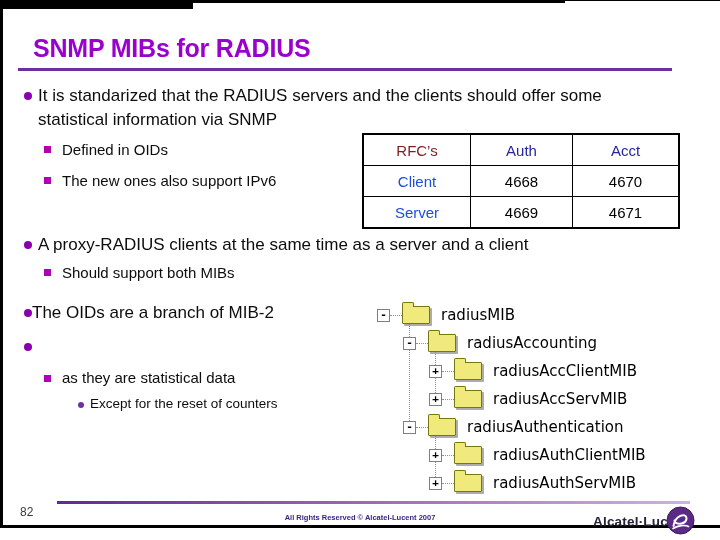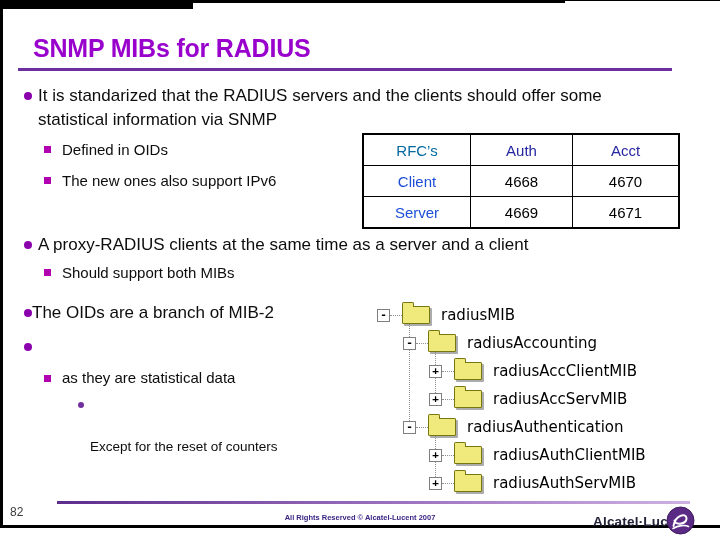--- a/index.html
+++ b/index.html
@@ -13,47 +13,47 @@
   
   #title{left:33px;top:34px;font-size:25px;font-weight:bold;color:#9902cc;letter-spacing:-0.2px;}
   #title-rule{left:18px;top:68px;width:654px;height:3px;background:#6b2fa0;}
 
   
   .b-dot{width:8px;height:8px;border-radius:50%;background:#8a00ad;}
   .b-sq{width:7px;height:7px;background:#b000b0;}
   .b-dot-sm{width:6px;height:6px;border-radius:50%;background:#7030a0;}
   .t1{font-size:17px;line-height:24px;color:#0d0d0d;}
   .t2{font-size:15px;color:#0d0d0d;}
-  .t3{font-size:13.5px;color:#0d0d0d;margin-top:43px;}
+  .t3{font-size:13.5px;color:#0d0d0d;}
 
   
   #rfc-table{left:362px;top:133px;border-collapse:collapse;table-layout:fixed;}
   #rfc-table td{border:1px solid #000;text-align:center;height:30px;font-size:15px;padding:0;}
   #rfc-table{border:2px solid #000;}
-  .cell-head{color:#0369a1;}
+  .cell-head{color:#7f1d1d;}
   .cell-blue{color:#2626a0;}
   .cell-rowlabel{color:#1d4ed8;}
   .cell-num{color:#000;font-size:16px;}
 
   
   .tree-row{position:absolute;display:flex;align-items:center;height:18px;}
   .toggle{width:13px;height:13px;box-sizing:border-box;background:#fff;border:1px solid #7f7f7f;
           font:bold 11px/10px "DejaVu Sans Mono",monospace;text-align:center;color:#000;flex:none;z-index:3;}
   .stub{width:12px;border-top:1px dotted #8f8f8f;flex:none;}
   .folder{position:relative;width:26px;height:16px;flex:none;background:#f0ea7c;
           border:1px solid #77770f;border-radius:1px;box-shadow:2px 2px 0 rgba(70,70,70,.45);}
   .folder::before{content:"";position:absolute;top:-5px;left:-1px;width:10px;height:4px;
           background:#f0ea7c;border:1px solid #77770f;border-bottom:none;border-radius:2px 2px 0 0;}
   .tree-label{margin-left:11px;font-family:"DejaVu Sans",sans-serif;font-size:15px;color:#000;white-space:nowrap;}
   .vline{position:absolute;width:0;border-left:1px dotted #8f8f8f;z-index:1;}
 
   
   #footer-rule{left:57px;top:501px;width:633px;height:3px;
                background:linear-gradient(to right,#5e2c8c,#a379c4 60%,#cdb2e2);}
-  #page-num{left:10px;top:505px;font-size:12px;color:#3a3a3a;}
+  #page-num{left:20px;top:505px;font-size:12px;color:#3a3a3a;}
   #copyright{left:0;right:0;top:513px;text-align:center;font-size:7.5px;font-weight:bold;color:#3b2483;}
   #brand{left:593px;top:514px;font-size:13.5px;font-weight:bold;color:#232339;letter-spacing:.2px;}
   #logo-circle{left:666px;top:506px;width:29px;height:29px;z-index:5;}
 </style>
 </head>
 <body>
 
 <div id="canvas">
 
   <div class="abs frame" style="left:0;top:0;width:720px;height:1px;"></div>

